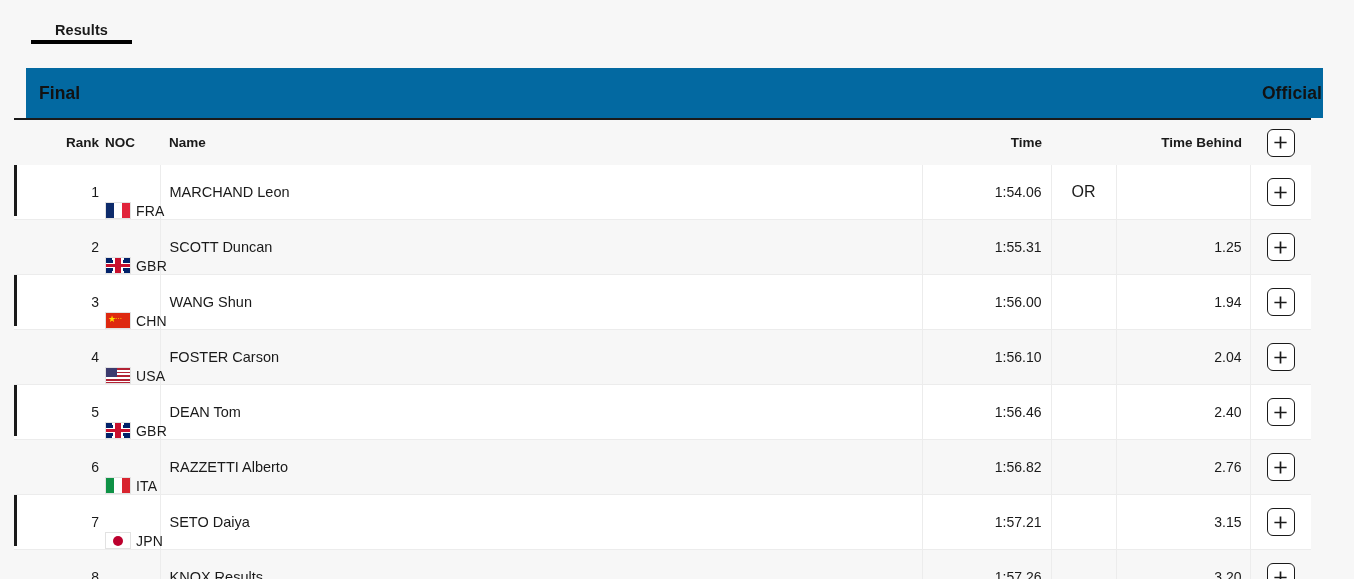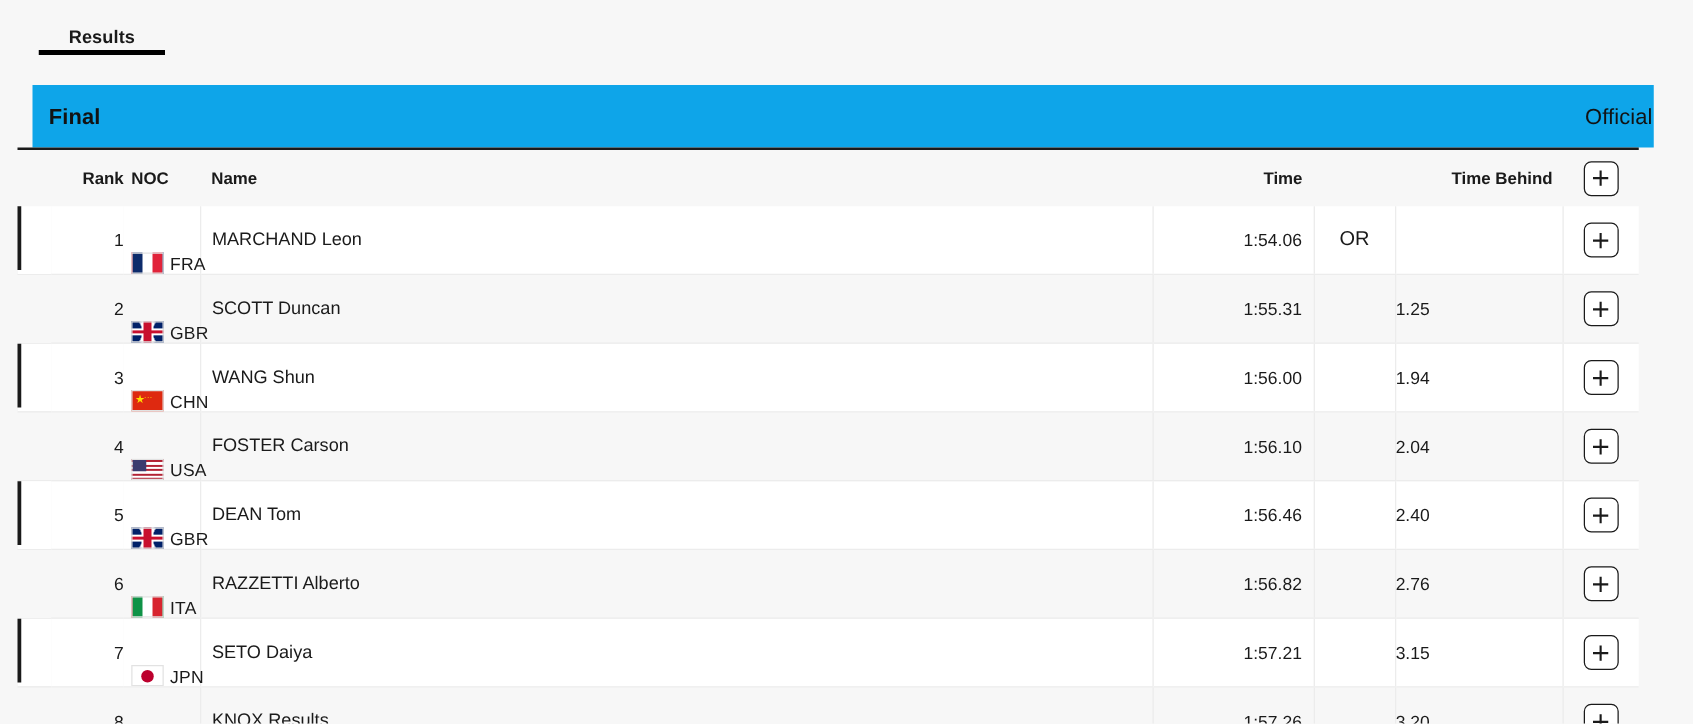--- a/index.html
+++ b/index.html
@@ -56,32 +56,32 @@
   
   .section-head {
     position: absolute;
     left: 26px;
     top: 68px;
     width: 1297px;
     height: 50px;
     display: flex;
     align-items: center;
     justify-content: space-between;
-    background: #0ea5e9;
+    background: #0369a1;
   }
   .section-title {
     font-size: 17.5px;
     font-weight: bold;
     color: #121212;
     letter-spacing: 0.1px;
     padding-left: 13px;
   }
   .section-status {
     font-size: 17.5px;
-    font-weight: normal;
+    font-weight: bold;
     color: #121212;
     letter-spacing: 0.1px;
     padding-right: 1px;
   }
 
   
   .table-wrap {
     position: absolute;
     left: 14px;
     top: 118px;
@@ -197,20 +197,21 @@
     color: #1a1a1a;
     font-variant-numeric: tabular-nums;
   }
   td.c-rec {
     text-align: center;
     font-size: 16px;
     font-weight: normal;
     color: #1a1a1a;
   }
   td.c-behind {
+    text-align: right;
     padding-right: 8px;
     font-size: 14px;
     color: #1a1a1a;
     font-variant-numeric: tabular-nums;
   }
   td.c-exp { text-align: center; }
 
   .plus-btn {
     width: 28px;
     height: 28px;

